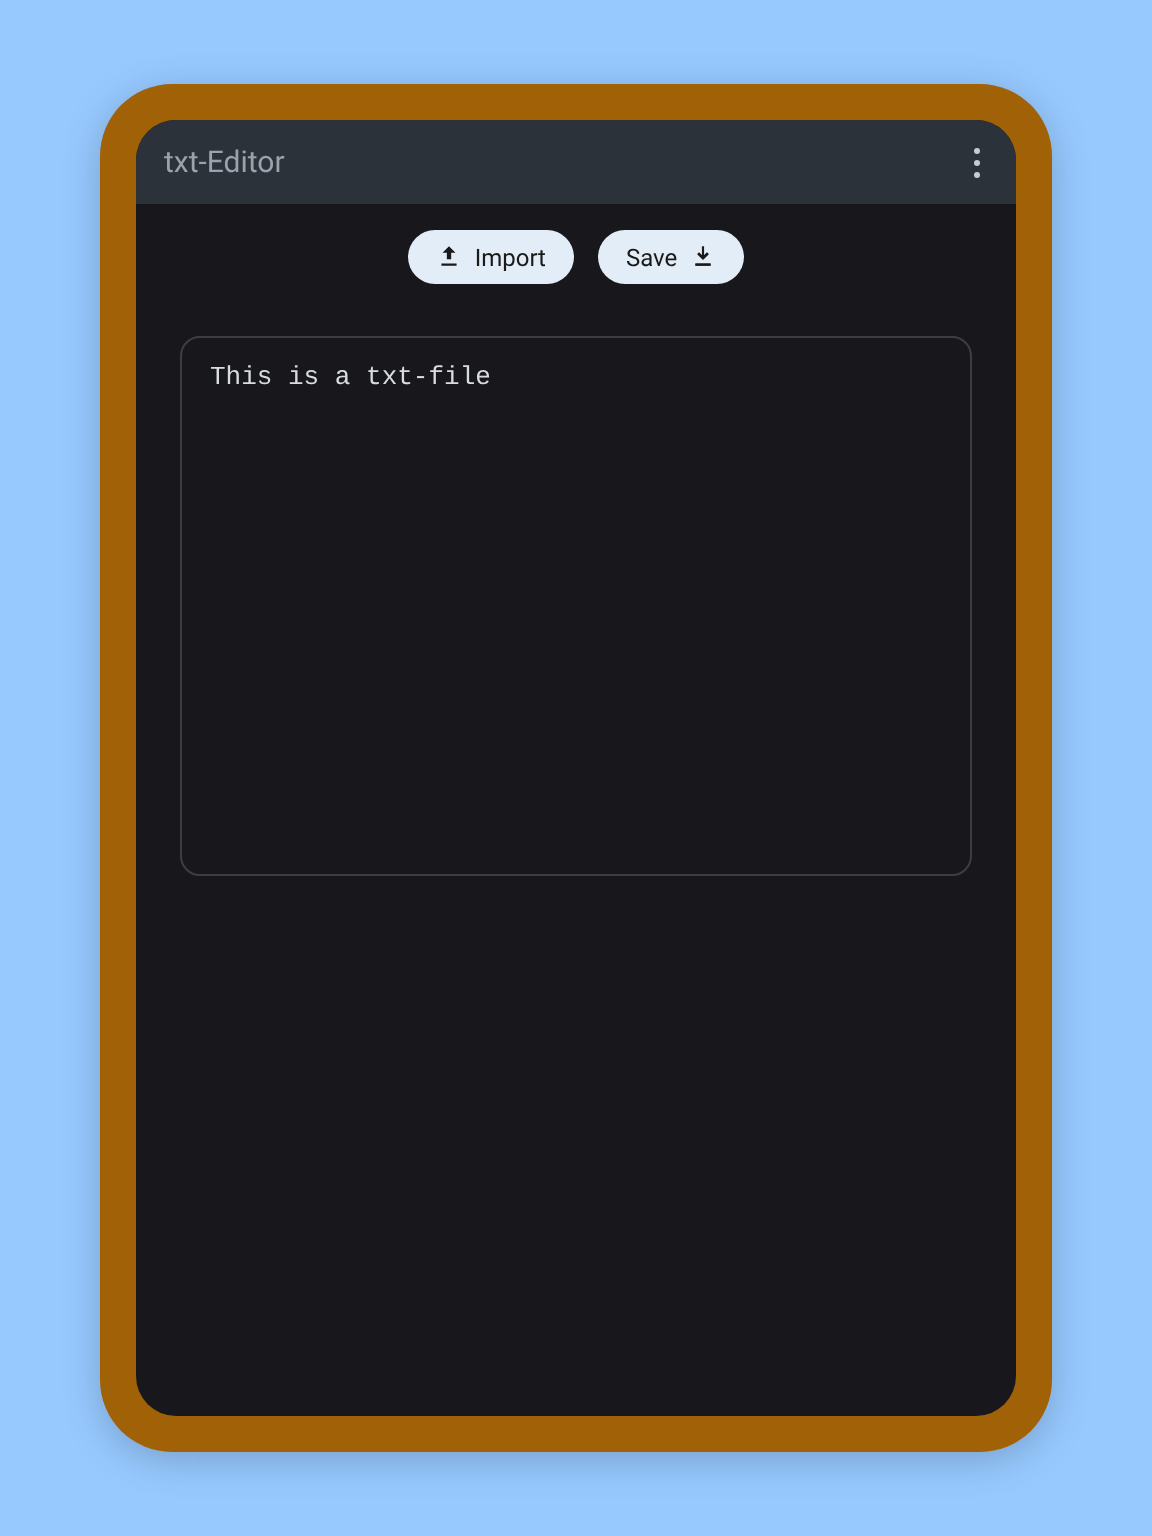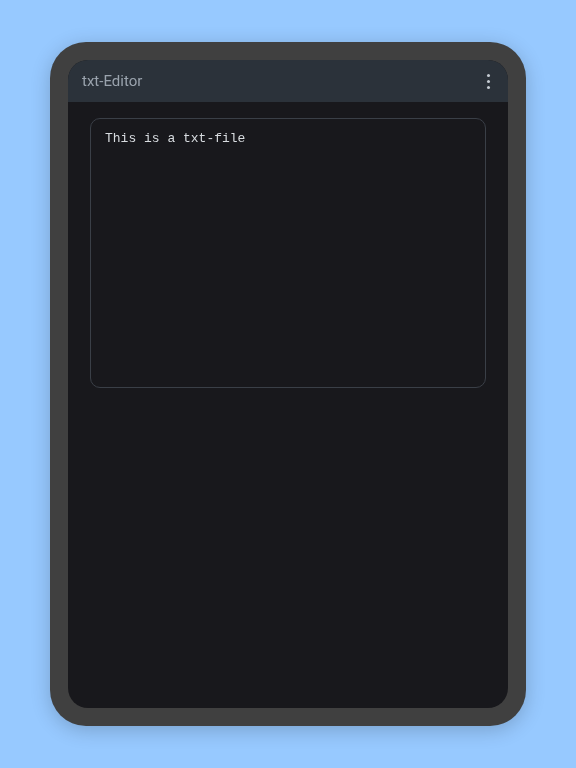--- a/index.html
+++ b/index.html
@@ -12,21 +12,21 @@
       height: 768px;
       background: #97c9ff;
       font-family: -apple-system, BlinkMacSystemFont, 'Segoe UI', Roboto, sans-serif;
       display: flex;
       align-items: center;
       justify-content: center;
     }
     .tablet-frame {
       width: 476px;
       height: 684px;
-      background: #404040;
+      background: #a16207;
       border-radius: 36px;
       padding: 18px;
       box-shadow: 0 4px 20px rgba(0,0,0,0.2);
     }
     .screen {
       width: 100%;
       height: 100%;
       background: #18181c;
       border-radius: 20px;
       overflow: hidden;
@@ -106,17 +106,34 @@
 <div class="tablet-frame">
   <div class="screen">
     <div class="titlebar">
       <div class="title">txt-Editor</div>
       <div class="menu-dots">
         <span></span>
           <span></span>
           <span></span>
       </div>
     </div>
+    <div class="toolbar">
+      <button class="btn">
+        <svg viewBox="0 0 24 24" fill="currentColor">
+          <path d="M5 20h14v-2H5v2zM12 2L6 8h4v6h4V8h4l-6-6z"></path>
+        </svg>
+        <span>Import</span>
+      </button>
+      <button class="btn">
+        <span>Save</span>
+        <svg viewBox="0 0 24 24" fill="currentColor">
+          <path d="M5 20h14v-2H5v2zM12 2v10l-4-4-1.4 1.4L12 14.8l5.4-5.4L16 8l-4 4V2h0z"></path>
+          <path d="M11 2h2v10h-2z"></path>
+          <path d="M5 18h14v2H5z"></path>
+          <path d="M12 14l-5-5 1.4-1.4L12 11.2l3.6-3.6L17 9z"></path>
+        </svg>
+      </button>
+    </div>
     <div class="editor-wrap">
       <textarea class="editor" style="">This is a txt-file</textarea>
     </div>
   </div>
 </div>
 
 </body></html>

